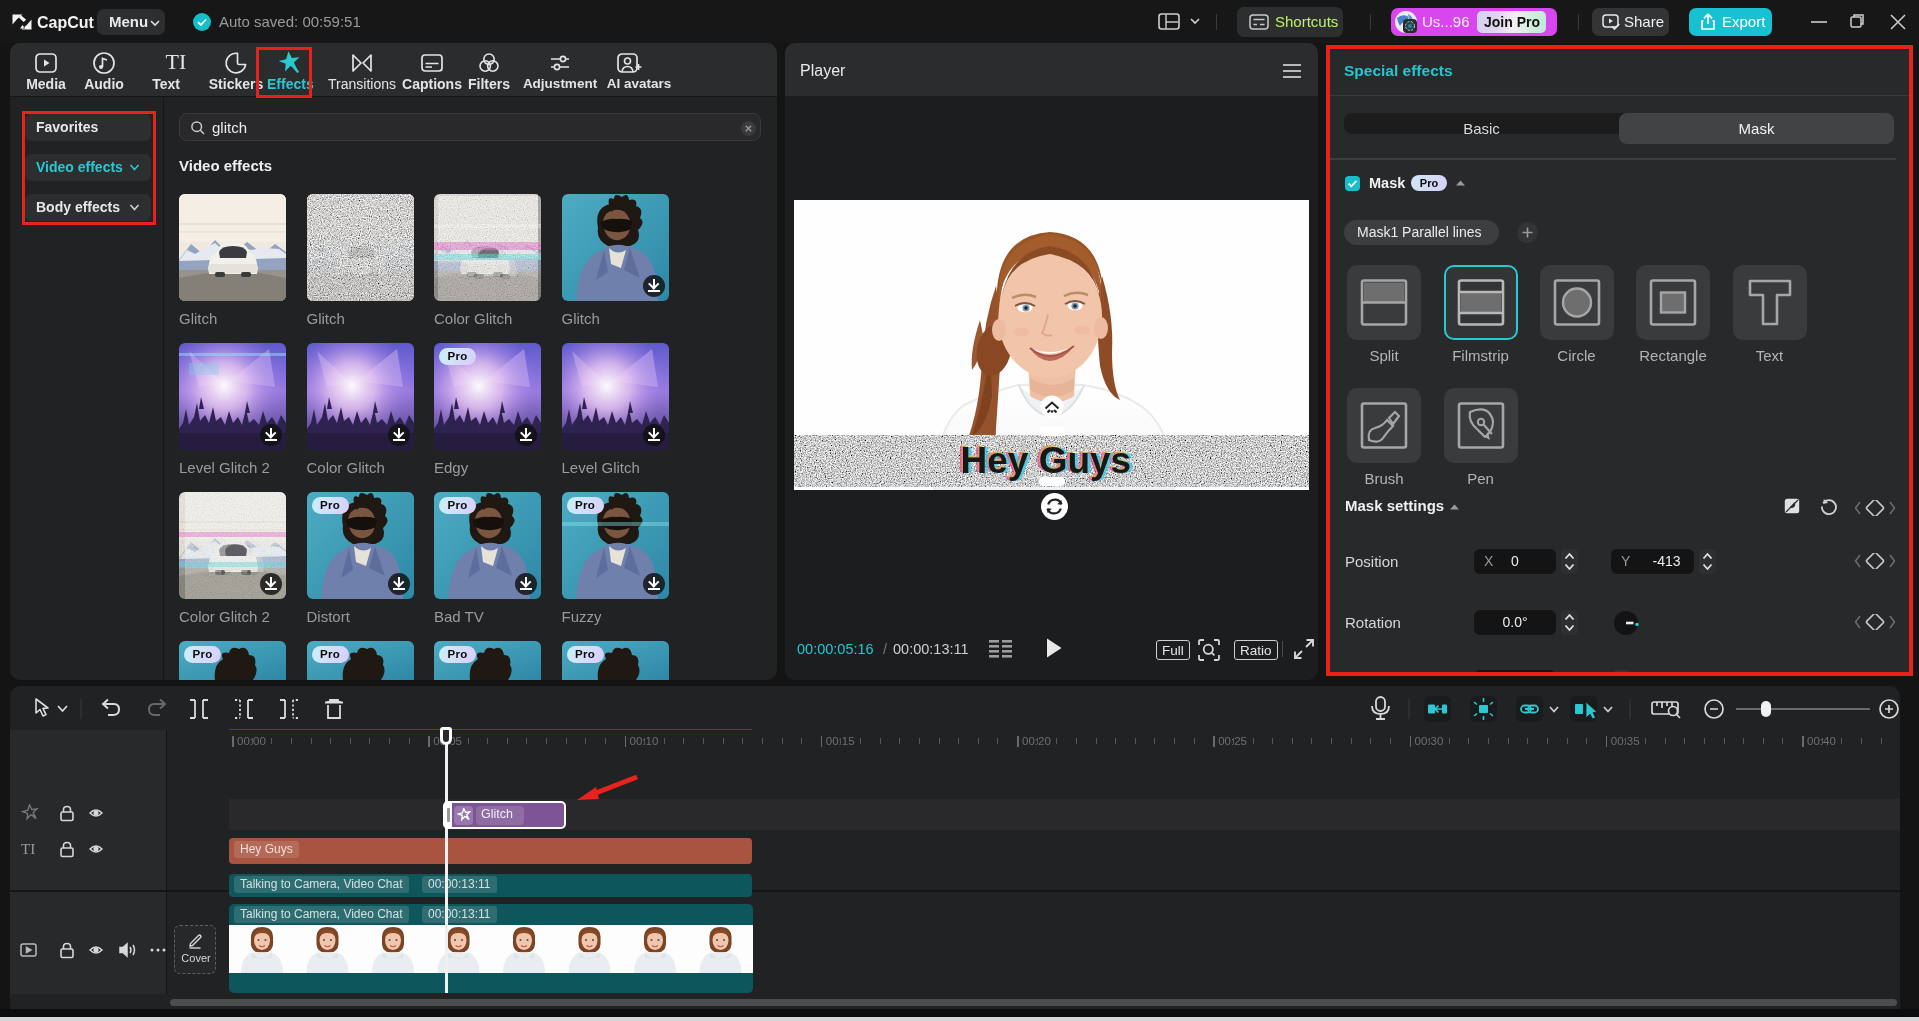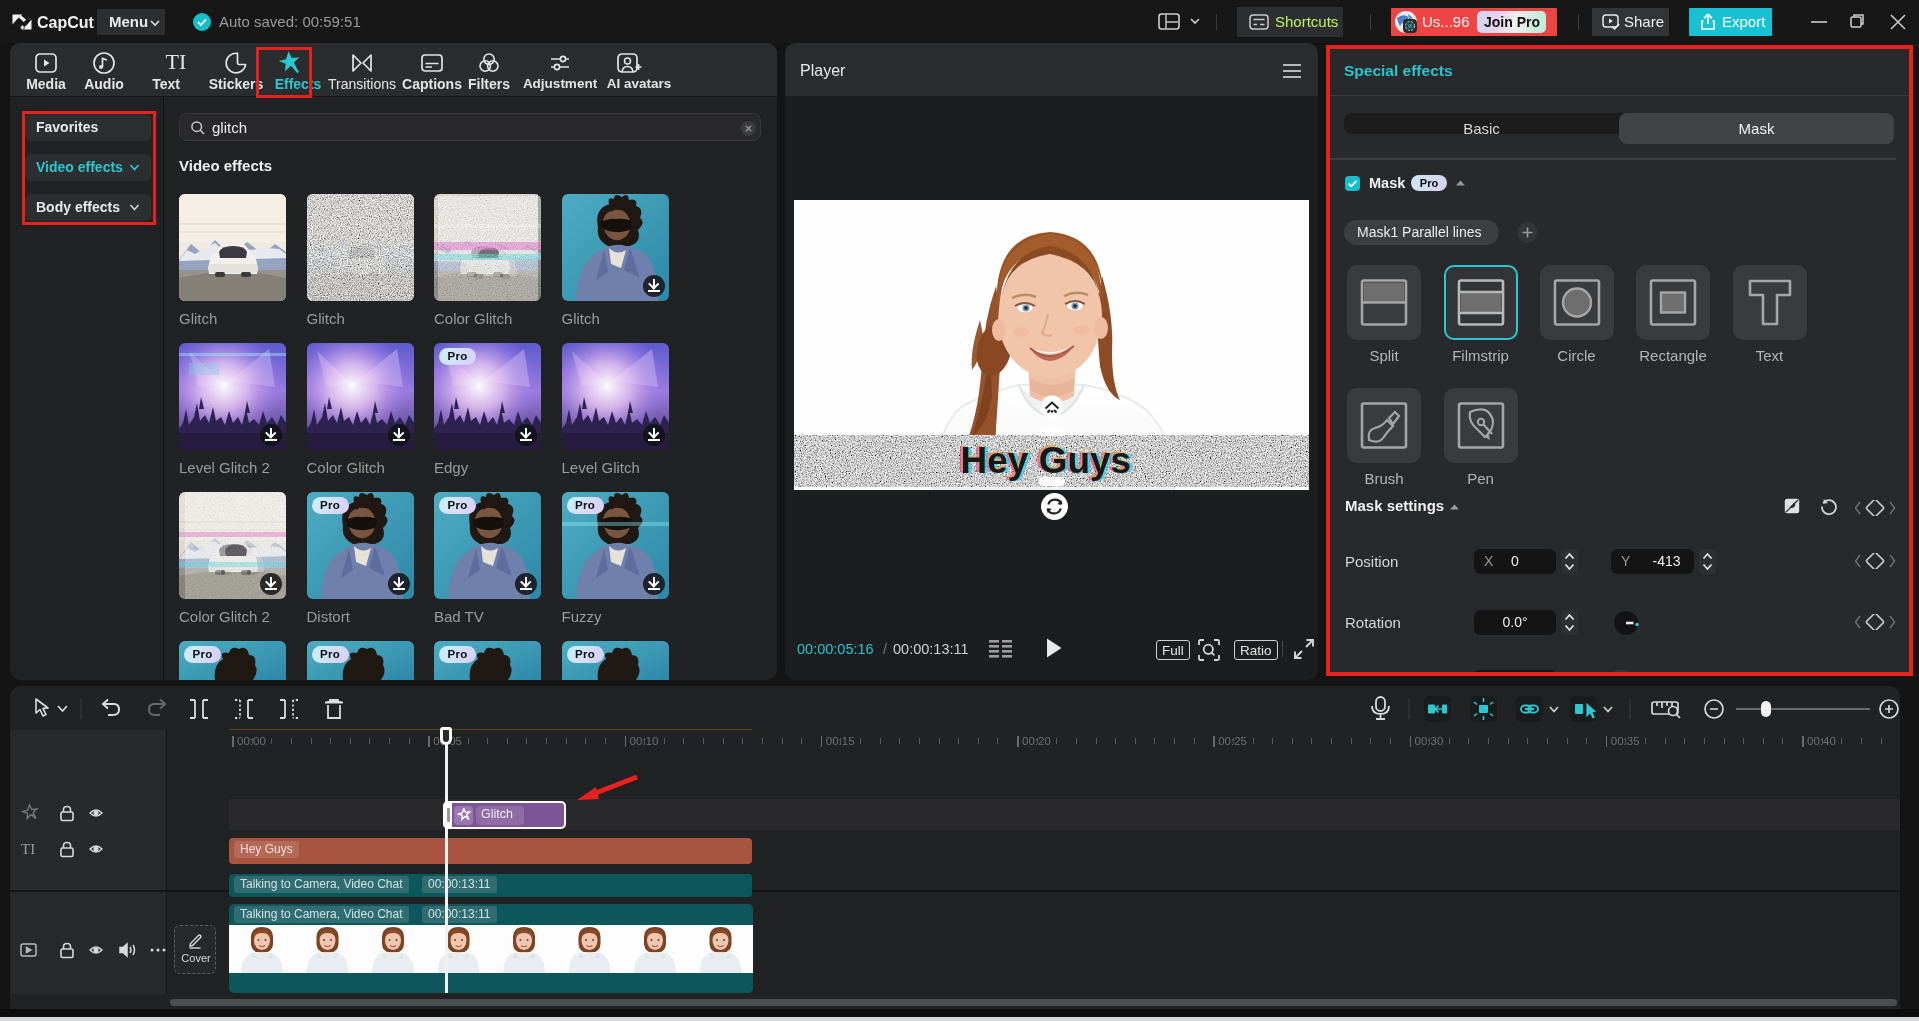--- a/index.html
+++ b/index.html
@@ -2,21 +2,21 @@
 <html><head>
 <meta charset="utf-8">
 <style>
 * { margin:0; padding:0; box-sizing:border-box; }
 html,body { width:1919px; height:1021px; overflow:hidden; background:#141414;
   font-family:"Liberation Sans", sans-serif; }
 #app { position:relative; width:1919px; height:1021px; background:#141414; }
 .abs { position:absolute; }
 
 #topbar { position:absolute; left:0; top:0; width:1919px; height:43px; background:#171717; }
-.tbtn { position:absolute; background:#2d2e30; border-radius:1px; color:#e8e8e8; }
+.tbtn { position:absolute; background:#2d2e30; border-radius:7px; color:#e8e8e8; }
 .sep { position:absolute; width:1px; height:16px; background:#3a3a3a; top:14px; }
 
 #leftpanel { position:absolute; left:10px; top:43px; width:767px; height:637px;
   background:#212223; border-radius:10px; overflow:hidden; }
 #playerpanel { position:absolute; left:785px; top:43px; width:533px; height:637px;
   background:#1c1d1e; border-radius:10px; overflow:hidden; }
 #rightpanel { position:absolute; left:1330px; top:46px; width:580px; height:630px;
   background:#28292b; overflow:hidden; }
 #timeline { position:absolute; left:10px; top:686px; width:1890px; height:323px;
   background:#212223; border-radius:10px 10px 0 0; overflow:hidden; }
@@ -74,21 +74,21 @@
     <div class="tbtn" style="left:1237px;top:7px;width:106px;height:30px;">
       <svg class="abs" style="left:12px;top:7px" width="20" height="16" viewBox="0 0 20 16">
         <rect x="1" y="1" width="18" height="14" rx="3" fill="none" stroke="#c9c9c9" stroke-width="1.5"></rect>
         <line x1="4.5" y1="5.5" x2="15.5" y2="5.5" stroke="#c9c9c9" stroke-width="1.5"></line>
         <line x1="4.5" y1="10.5" x2="8" y2="10.5" stroke="#c9c9c9" stroke-width="1.5"></line>
         <line x1="11" y1="10.5" x2="15.5" y2="10.5" stroke="#c9c9c9" stroke-width="1.5"></line>
       </svg>
       <span style="position:absolute;left:38px;top:6px;font-size:15px;color:#bef264">Shortcuts</span>
     </div>
     <div class="sep" style="left:1370px"></div>
-    <div class="tbtn" style="left:1391px;top:8px;width:166px;height:28px;background:#ef4444;">
+    <div class="tbtn" style="left:1391px;top:8px;width:166px;height:28px;background:#d946ef;">
       <svg class="abs" style="left:3px;top:2px" width="24" height="24" viewBox="0 0 24 24">
         <circle cx="12" cy="12" r="11" fill="#e9eef2"></circle>
         <path d="M3 8 Q8 4 13 6 Q16 8 13 10 Q8 12 6 16 Q4 13 3 8Z" fill="#4a7fc9"></path>
         <path d="M14 4 Q18 6 19 10 L15 9 Z" fill="#5a8fd0"></path>
         <rect x="9" y="9" width="14" height="14" rx="4" fill="#2b2b2b"></rect>
         <circle cx="16" cy="16" r="4.5" fill="#1b4a52" stroke="#cfd4d8" stroke-width="1" stroke-dasharray="2 1.6"></circle>
         <circle cx="16" cy="16" r="2" fill="#3a7f8f"></circle>
       </svg>
       <span style="position:absolute;left:31px;top:5px;font-size:15px;color:#f0f0f0">Us...96</span>
       <div style="position:absolute;left:86px;top:3px;width:69px;height:22px;border-radius:5px;background:linear-gradient(100deg,#cfd4f2 0%,#e3d2ee 28%,#f3eef2 55%,#cdeedd 80%,#bfe9d8 100%);"></div>
@@ -138,21 +138,21 @@
       <div class="abs" style="left:142px;top:6px;width:48px;text-align:center;font-size:22px;color:#e4e4e4;font-family:'Liberation Serif',serif;">TI</div>
       <div class="abs" style="left:135px;top:33px;width:42px;text-align:center;font-size:14px;font-weight:bold;">Text</div>
       <svg class="abs" style="left:214px;top:8px" width="24" height="24" viewBox="0 0 24 24">
           <path d="M13.5 2.4 A9.8 9.8 0 1 0 21.6 13.5 L15 13.5 A1.6 1.6 0 0 1 13.5 12 Z" fill="none" stroke="#e4e4e4" stroke-width="1.7" stroke-linejoin="round"></path>
         </svg>
       <div class="abs" style="left:196px;top:33px;width:60px;text-align:center;font-size:14px;font-weight:bold;">Stickers</div>
       <svg class="abs" style="left:266px;top:7px" width="26" height="26" viewBox="0 0 26 26">
           <path d="M12.5 1.2 L15.8 8.0 L23.4 7.2 L17.9 12.4 L21.2 19.3 L14.4 15.9 L9.0 21.4 L9.7 13.8 L2.6 11.1 L10.0 9.2 Z" fill="#2bc8d2"></path>
           <line x1="16.5" y1="15.5" x2="21.5" y2="21.5" stroke="#2bc8d2" stroke-width="2.6" stroke-linecap="round"></line>
         </svg>
-      <div class="abs" style="left:257px;top:33px;width:62px;text-align:center;font-size:14px;font-weight:bold;color:#2bc8d2;">Effects</div>
+      <div class="abs" style="left:257px;top:33px;width:62px;font-size:14px;font-weight:bold;color:#2bc8d2;">Effects</div>
       <svg class="abs" style="left:340px;top:8px" width="24" height="24" viewBox="0 0 24 24">
           <path d="M3 4 L11 12 L3 20 Z" fill="none" stroke="#e4e4e4" stroke-width="1.7" stroke-linejoin="round"></path>
           <path d="M21 4 L13 12 L21 20 Z" fill="none" stroke="#e4e4e4" stroke-width="1.7" stroke-linejoin="round"></path>
         </svg>
       <div class="abs" style="left:308px;top:33px;width:88px;text-align:center;font-size:14px;font-weight:normal;">Transitions</div>
       <svg class="abs" style="left:410px;top:8px" width="24" height="24" viewBox="0 0 24 24">
           <rect x="2" y="4" width="20" height="16" rx="3" fill="none" stroke="#e4e4e4" stroke-width="1.7"></rect>
           <line x1="5.5" y1="12.5" x2="18.5" y2="12.5" stroke="#e4e4e4" stroke-width="1.6"></line>
           <line x1="5.5" y1="16" x2="12" y2="16" stroke="#e4e4e4" stroke-width="1.6"></line>
         </svg>

